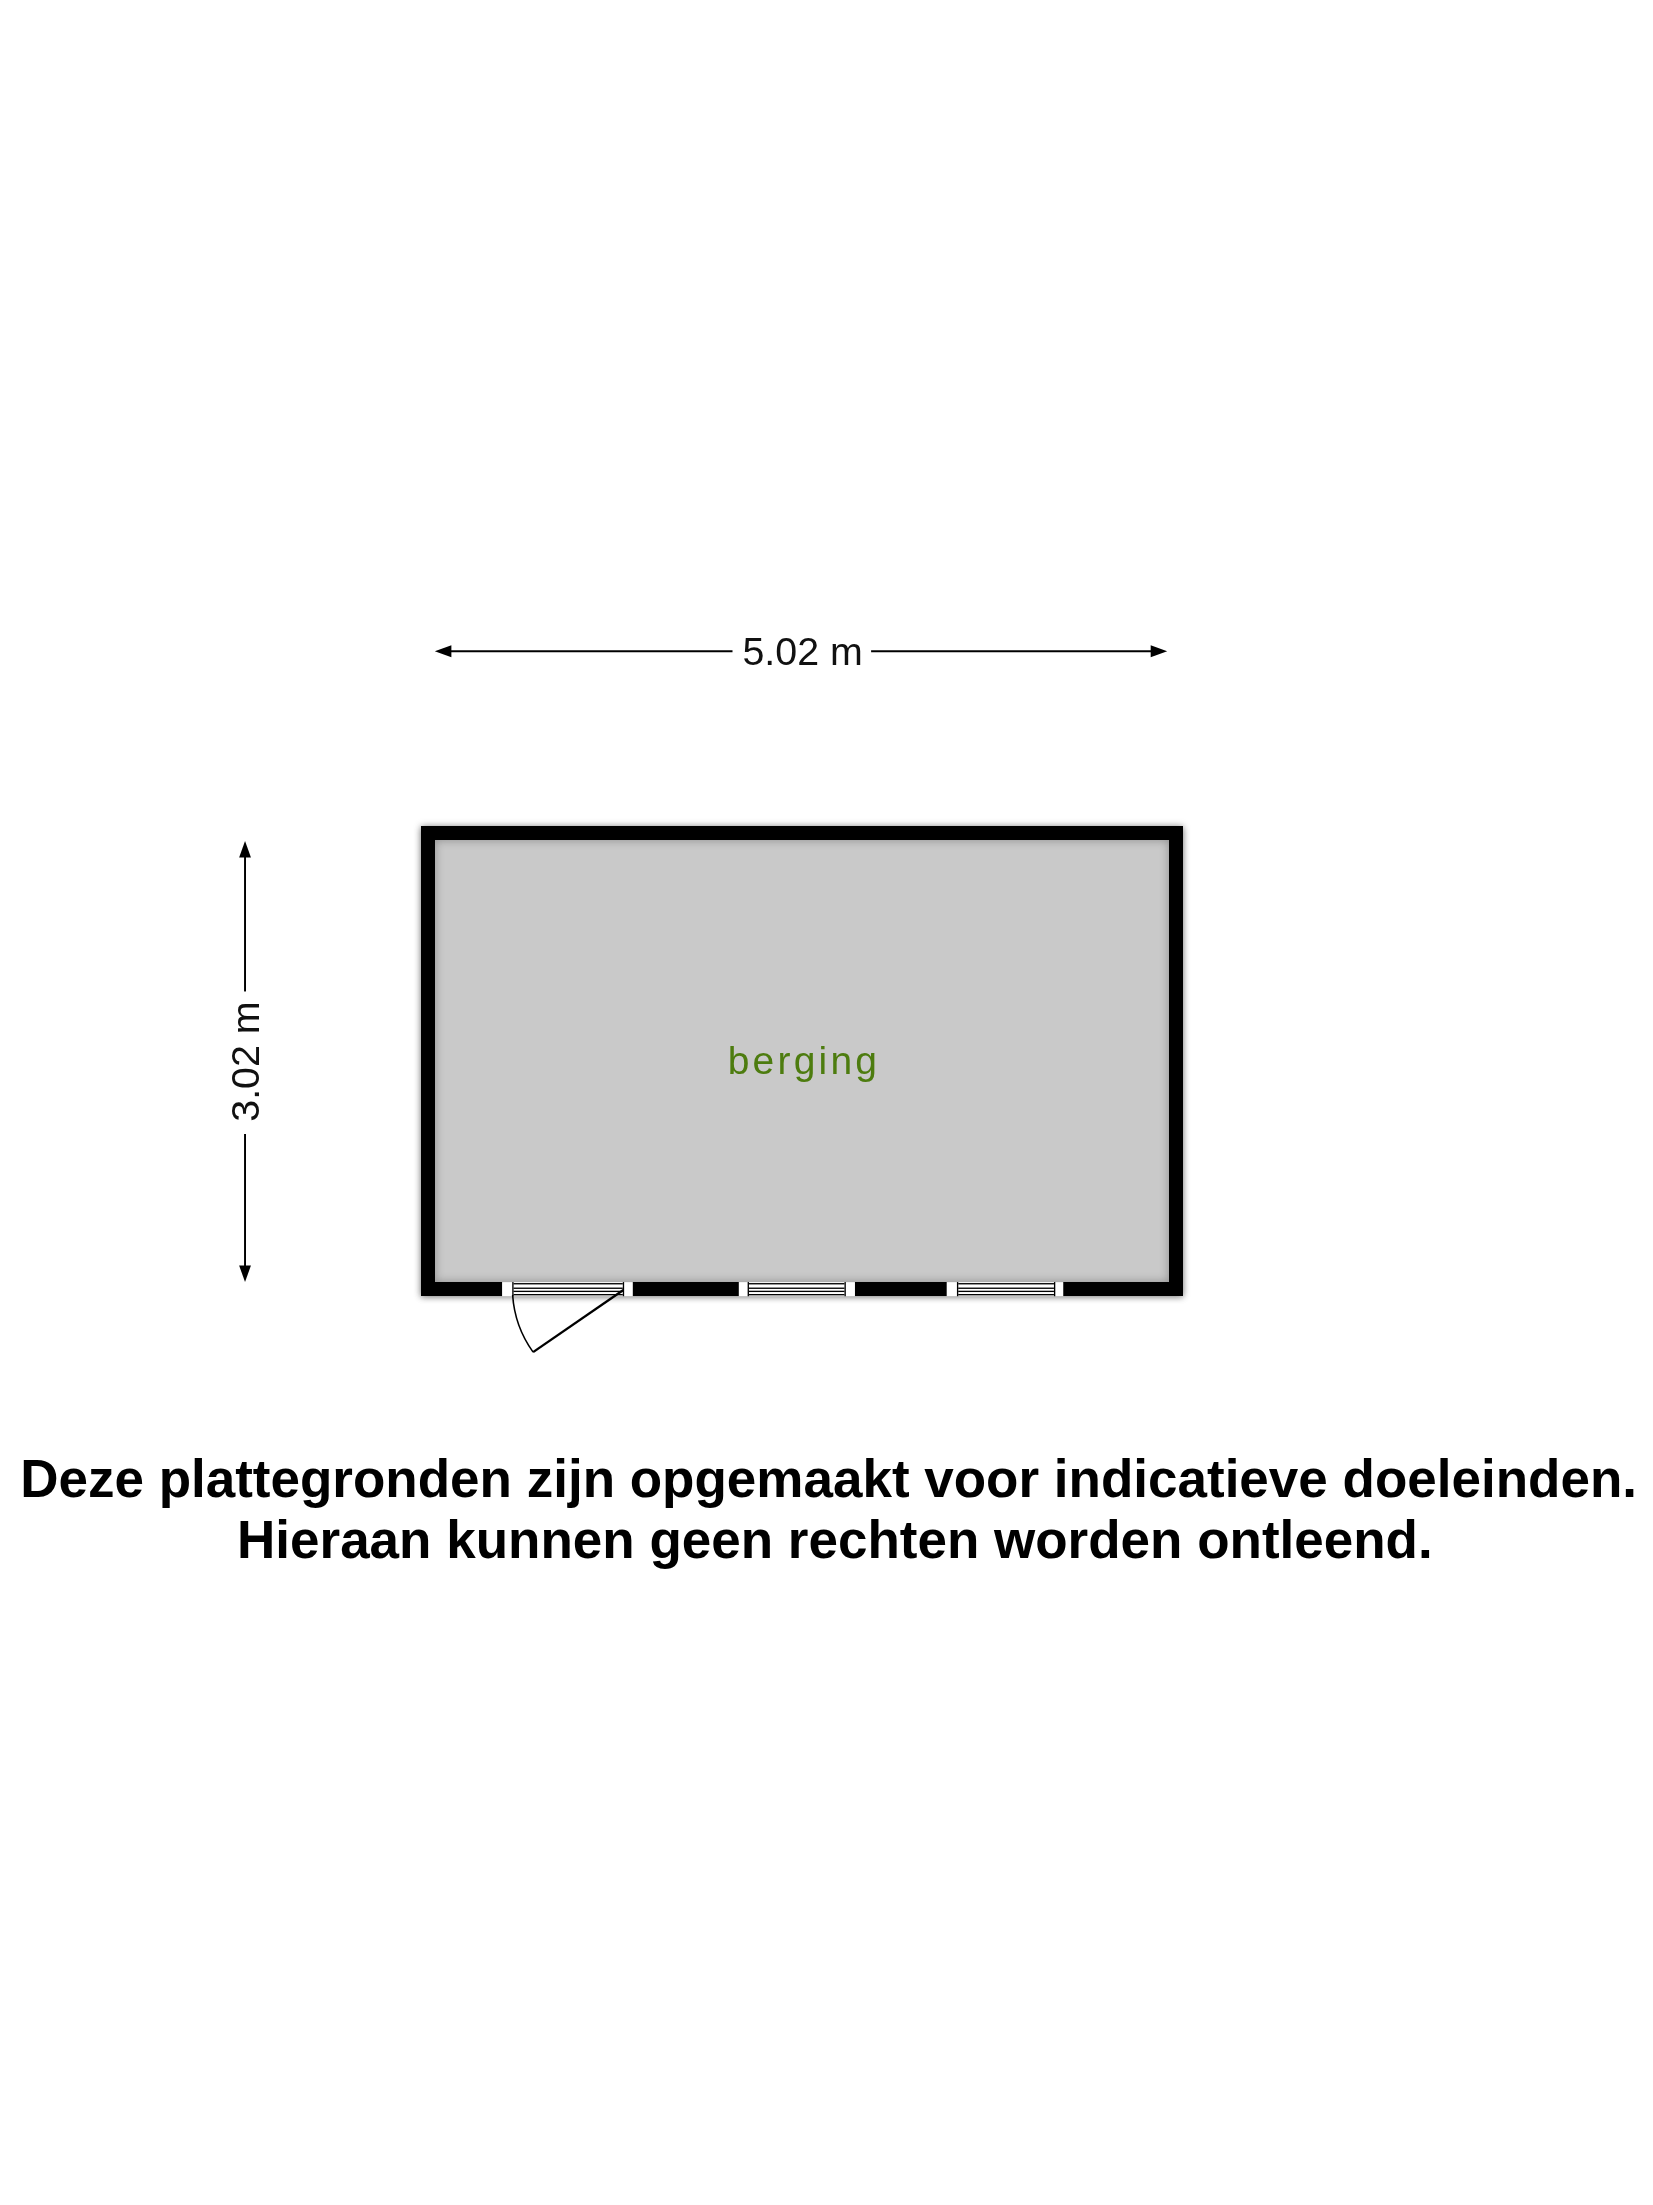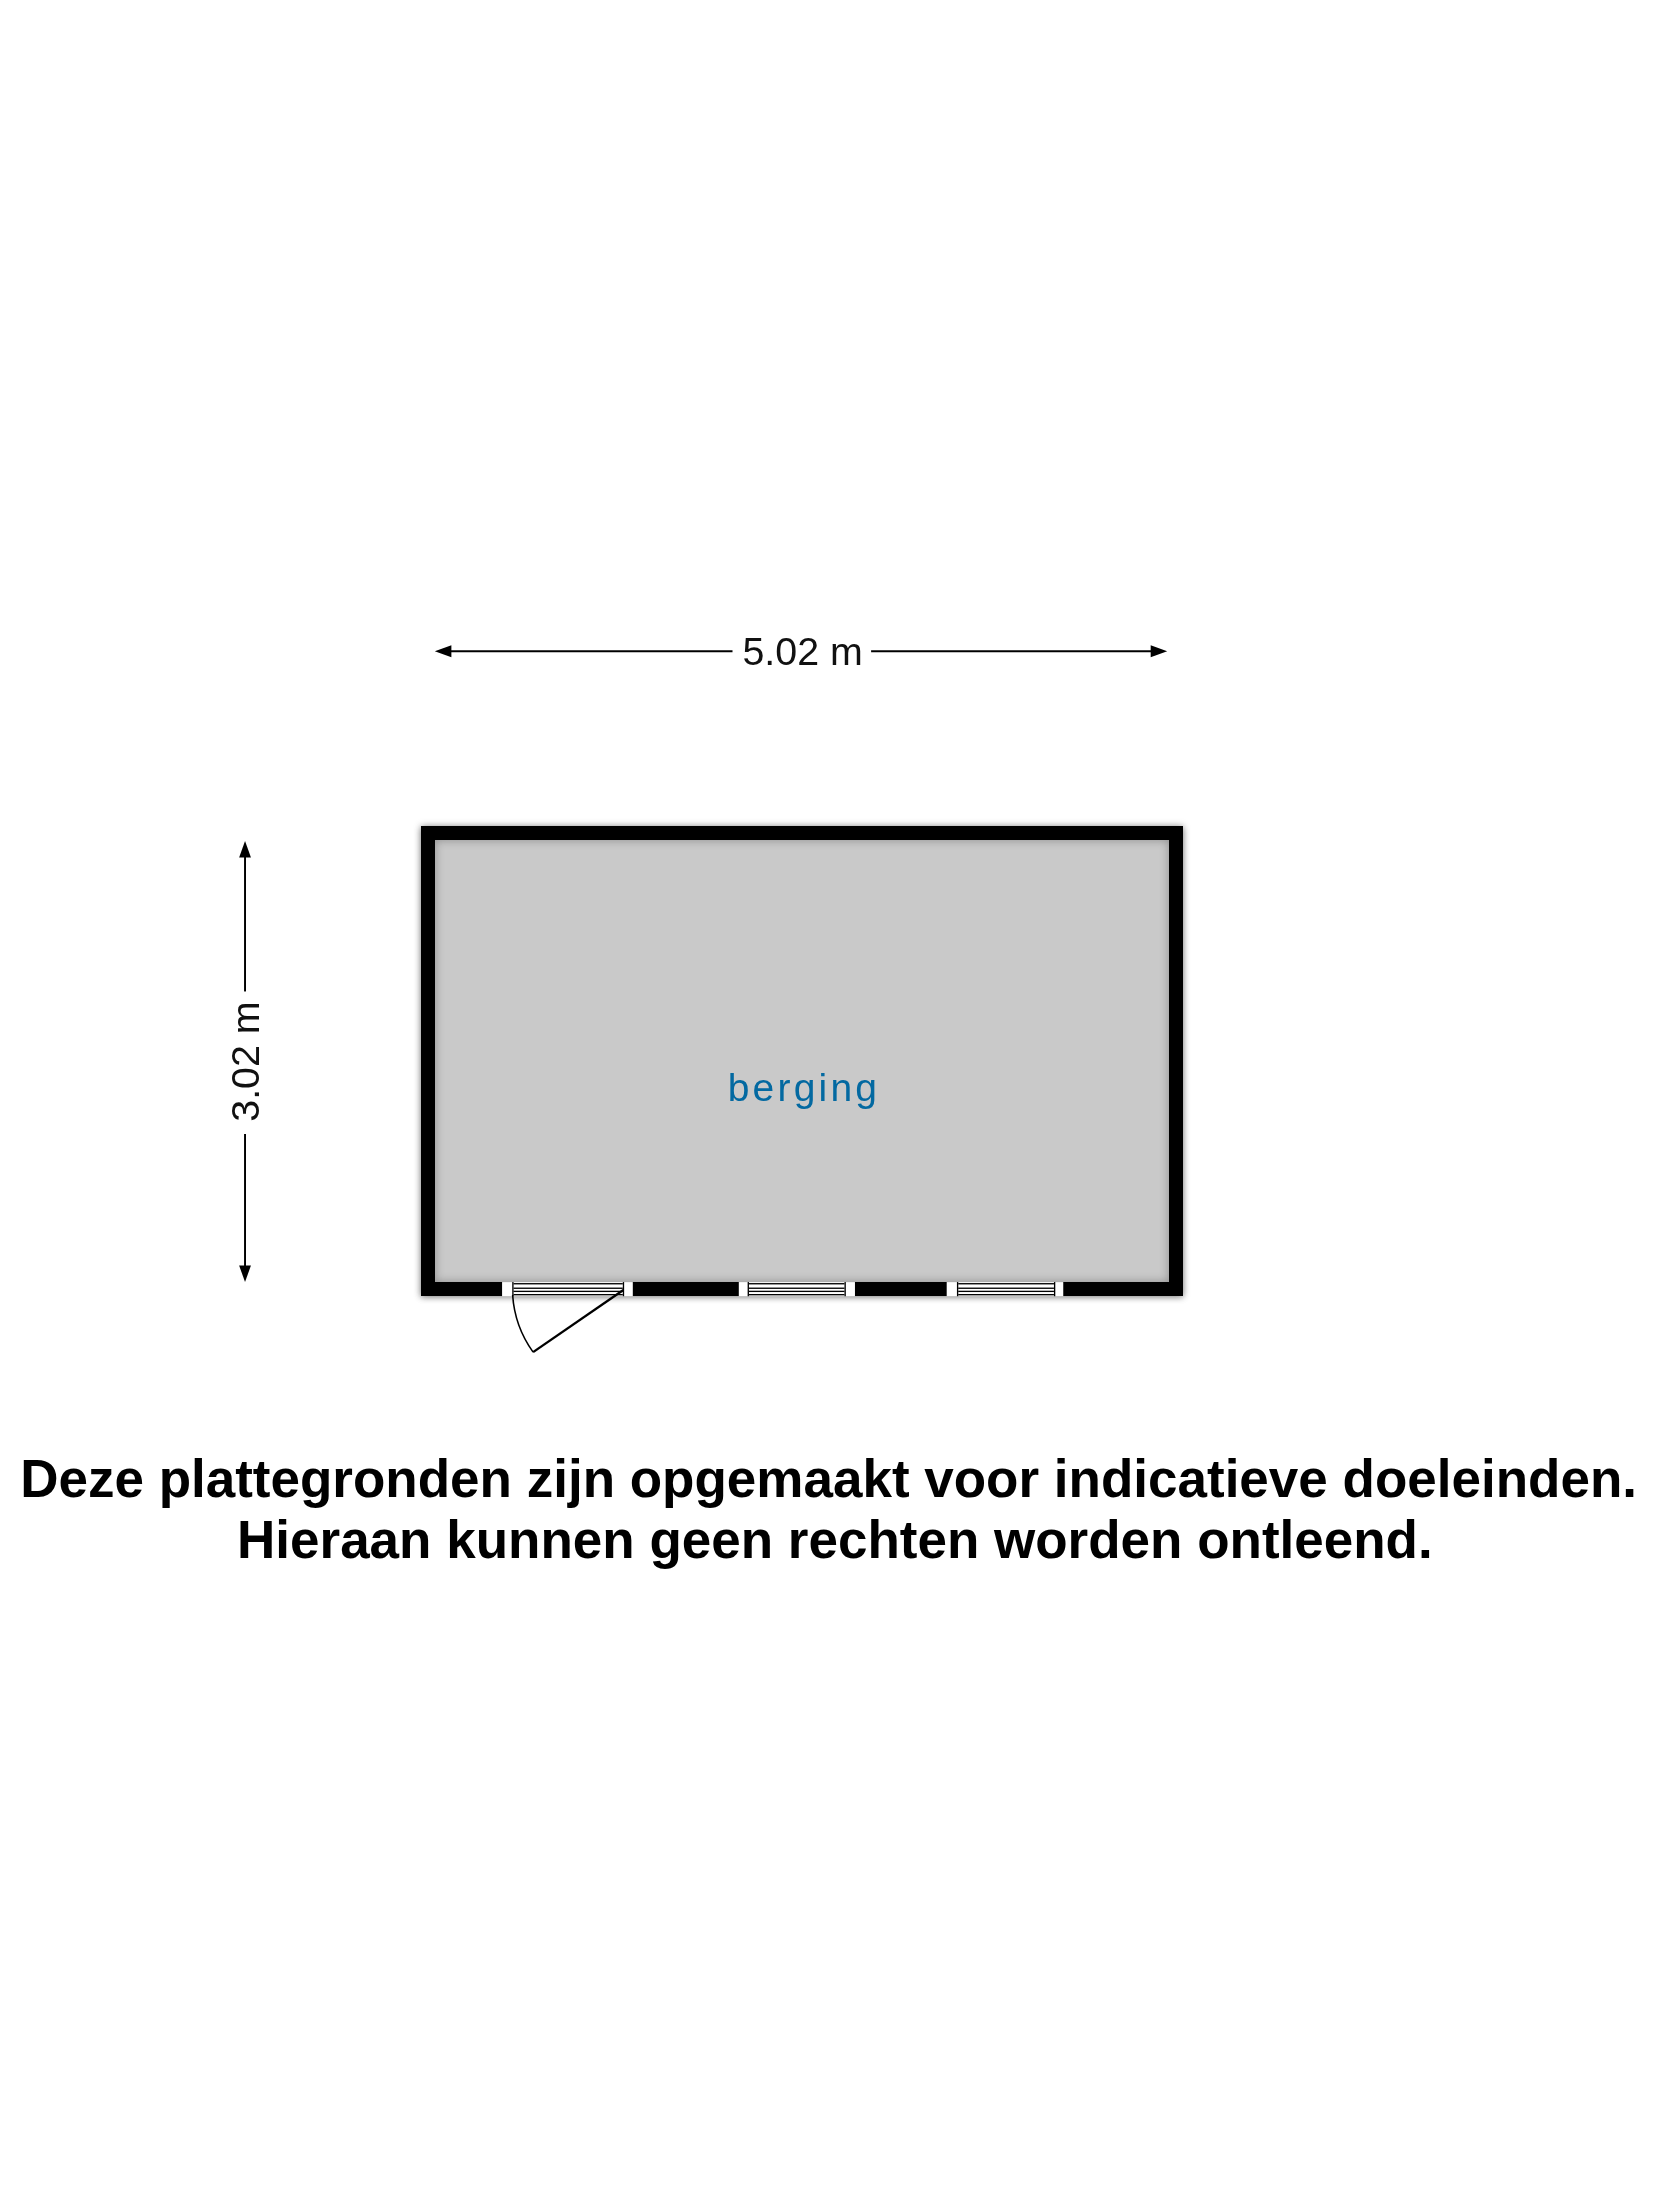--- a/index.html
+++ b/index.html
@@ -1,17 +1,17 @@
 <!DOCTYPE html>
 <html style="font-size:12.6px"><head>
 <meta charset="utf-8">
 <style>
 html,body{margin:0;padding:0;width:1654px;height:2205px;background:#ffffff;overflow:hidden;font-family:"Liberation Sans",sans-serif;}
 #room{position:absolute;left:421px;top:826px;width:762px;height:470px;box-sizing:border-box;border:14px solid #000;background:#c9c9c9;box-shadow:0 0 7px rgba(0,0,0,.38), 0 2.4px 6.3px rgba(0,0,0,.26), inset 0 0 9.5px rgba(0,0,0,.30);}
-#berging{position:absolute;left:423px;top:1066px;width:762px;text-align:center;font-size:39px;letter-spacing:3.2px;color:#0369a1;}
+#berging{position:absolute;left:423px;top:1039px;width:762px;text-align:center;font-size:39px;letter-spacing:3.2px;color:#4d7c0f;}
 .disc{position:absolute;width:1654px;text-align:center;font-weight:bold;font-size:53px;line-height:53px;color:#000;}
 #d1{left:1.6px;top:1452px;}
 #d2{left:7.9px;top:1513px;}
 </style>
 </head>
 <body>
 <div id="room"></div>
 <div id="berging">berging</div>
 <div class="disc" id="d1">Deze plattegronden zijn opgemaakt voor indicatieve doeleinden.</div>
 <div class="disc" id="d2">Hieraan kunnen geen rechten worden ontleend.</div>

